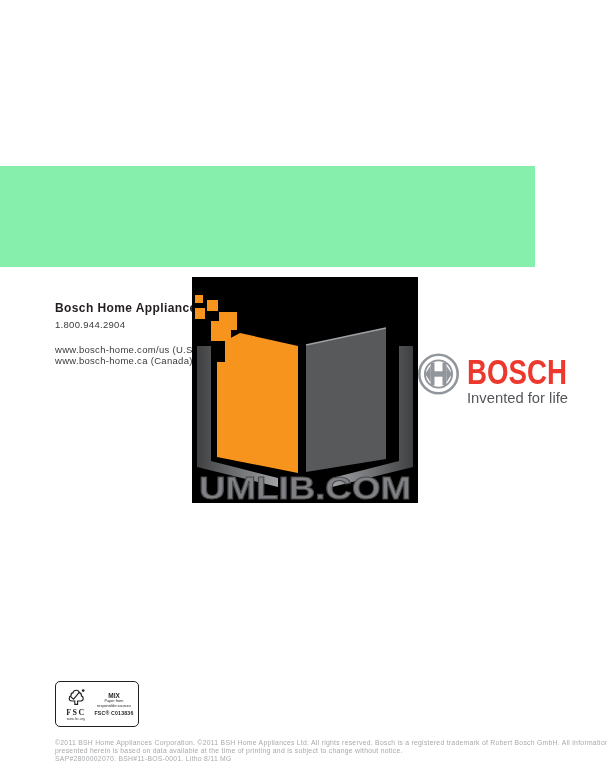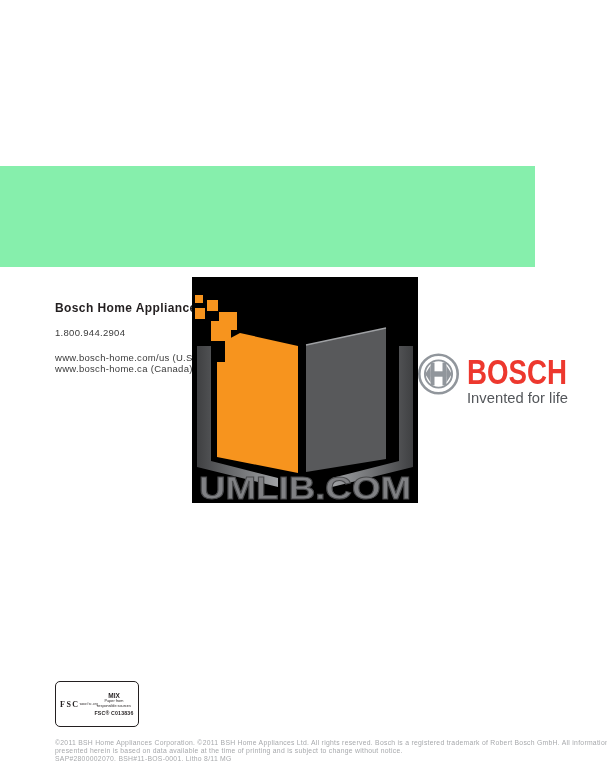--- a/index.html
+++ b/index.html
@@ -15,35 +15,35 @@
   .brand-band {
     position: absolute; left: 0; top: 166; width: 535px; height: 101px;
     top: 166px;
     background: #86efac;
   }
   .bosch-lockup { position: absolute; left: 415px; top: 184px; width: 192px; height: 58px; }
 
   
   .contact { position: absolute; left: 55px; top: 301px; width: 200px; color: #2B2B2B; }
   .contact-title { font-size: 12px; font-weight: bold; letter-spacing: 0.4px; color: #231F20; }
-  .contact-phone { font-size: 9.5px; letter-spacing: 0.3px; margin-top: 12px; color: #3A3A3A; }
+  .contact-phone { font-size: 9.5px; letter-spacing: 0.3px; margin-top: 4px; color: #3A3A3A; }
   .contact-url   { font-size: 9.5px; letter-spacing: 0.3px; color: #3A3A3A; }
   .contact-url.first { margin-top: 14px; }
   .contact-url + .contact-url { }
 
   
   .book-logo { position: absolute; left: 192px; top: 277px; width: 226px; height: 226px; }
 
   
   .fsc-box {
     position: absolute; left: 55px; top: 681px; width: 84px; height: 46px;
     border: 1px solid #231F20; border-radius: 5px; background: #fff;
     display: flex; flex-direction: row; align-items: center; padding: 3px 2px 3px 4px;
   }
-  .fsc-left { width: 32px; display: flex; flex-direction: row; align-items: center; }
+  .fsc-left { width: 32px; display: flex; flex-direction: column; align-items: center; }
   .fsc-acronym { font-family: "Liberation Serif", serif; font-size: 8px; font-weight: bold; letter-spacing: 1.5px; color: #231F20; margin-top: 1px; }
   .fsc-url { font-size: 3px; color: #231F20; letter-spacing: 0.2px; }
   .fsc-right { flex: 1; display: flex; flex-direction: column; align-items: center; text-align: center; }
   .fsc-mix { font-size: 6.5px; font-weight: bold; color: #231F20; }
   .fsc-desc { font-size: 3.8px; color: #231F20; line-height: 4.6px; }
   .fsc-code { font-size: 5.2px; font-weight: bold; color: #231F20; margin-top: 2px; letter-spacing: 0.2px; }
 
   
   .footer { position: absolute; left: 55px; top: 739px; width: 548px; }
   .footer-line {

